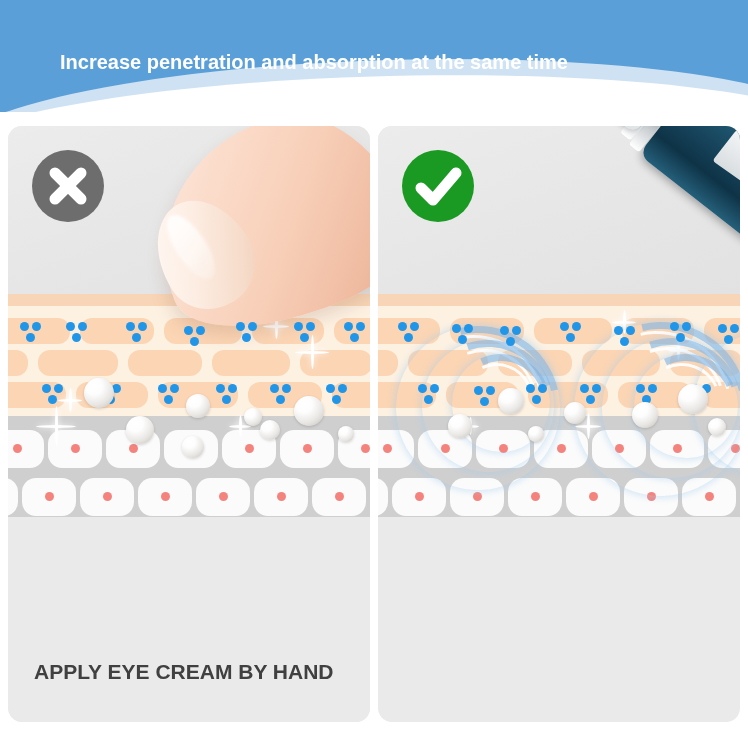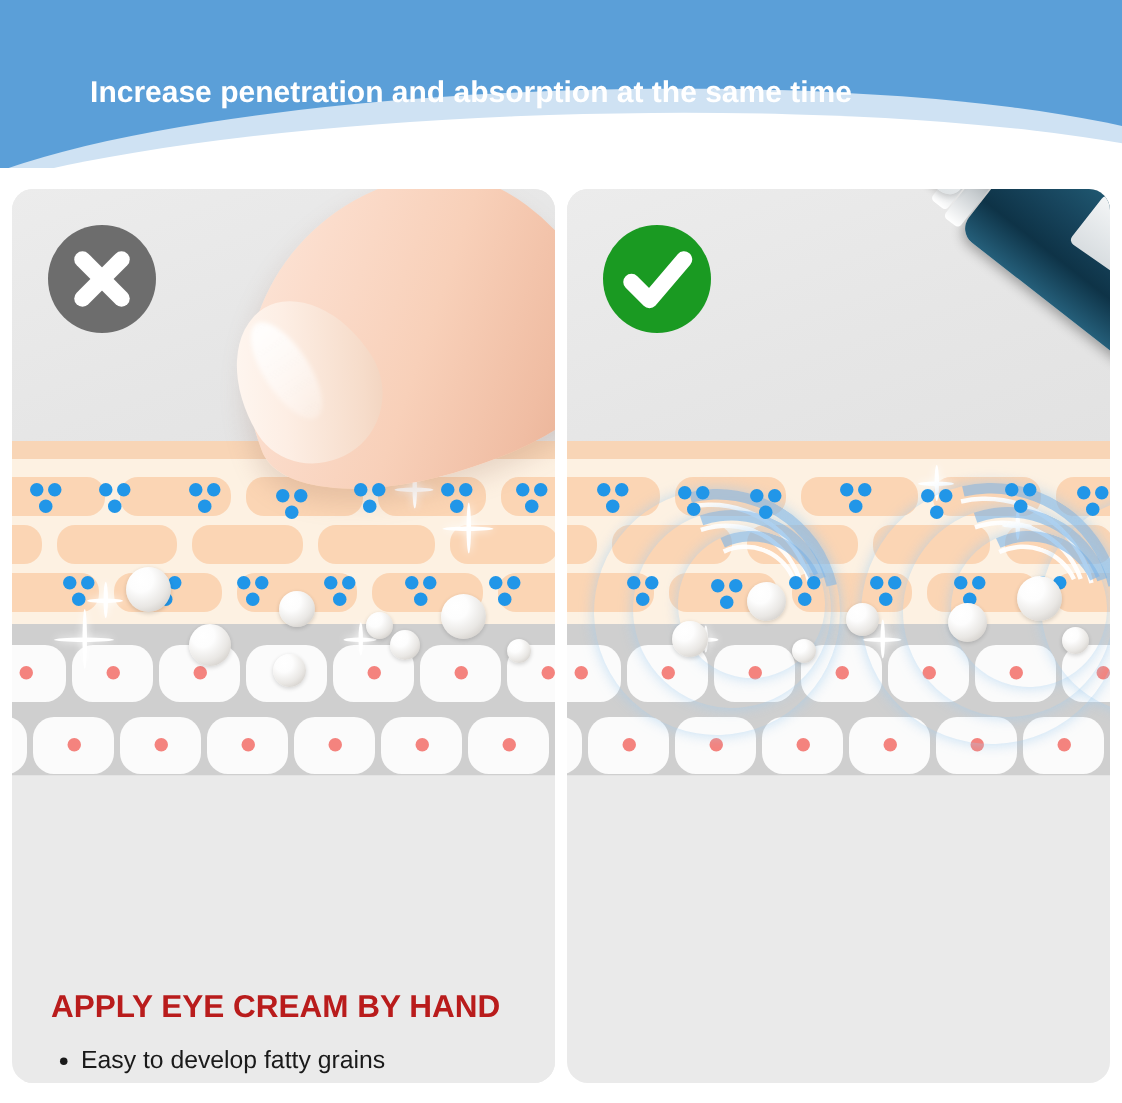--- a/index.html
+++ b/index.html
@@ -91,21 +91,21 @@
     border-top-color:transparent;border-left-color:transparent;border-right-color:transparent;
     box-shadow:0 0 9px rgba(160,205,240,.65);}
   .ripple-w{position:absolute;border:3px solid rgba(255,255,255,.92);border-radius:50%;
     border-top-color:transparent;border-left-color:transparent;border-right-color:transparent;}
 
   
   .textbox{position:absolute;width:362px;border-radius:0 0 14px 14px;box-sizing:border-box;padding:16px 18px 0 18px;}
   #text-left{left:8px;top:517px;height:205px;background:#eaeaea;}
 
   .box-title{font-size:21px;font-weight:bold;line-height:26px;margin:0 0 4px 0;}
-  #title-left{color:#b91c1c;}
+  #title-left{color:#404040;}
 
   ul.bullets{list-style:none;margin:12px 0 0 0;padding:0;}
   ul.bullets li{position:relative;padding-left:20px;font-size:16.5px;line-height:21px;margin-bottom:13px;}
   ul.bullets li::before{content:"";position:absolute;left:6px;top:8px;width:5px;height:5px;border-radius:50%;}
   #list-left li{color:#1a1a1a;}
   #list-left li::before{background:#1a1a1a;}
 </style>
 </head>
 <body>
 
@@ -268,24 +268,20 @@
         <div class="pearl" style="left: 118px; top: 290px; width: 28px; height: 28px; z-index: 7;"></div>
         <div class="pearl" style="left: 236px; top: 282px; width: 18px; height: 18px; z-index: 7;"></div>
         <div class="pearl" style="left: 174px; top: 310px; width: 22px; height: 22px; z-index: 7;"></div>
         <div class="pearl" style="left: 286px; top: 270px; width: 30px; height: 30px; z-index: 7;"></div>
         <div class="pearl" style="left: 252px; top: 294px; width: 20px; height: 20px; z-index: 7;"></div>
         <div class="pearl" style="left: 330px; top: 300px; width: 16px; height: 16px; z-index: 7;"></div>
       </div>
 
     <div class="textbox" id="text-left">
       <div class="box-title" id="title-left">APPLY EYE CREAM BY HAND</div>
-      <ul class="bullets" id="list-left">
-        <li>Easy to develop fatty grains</li>
-
-      </ul>
     </div>
   </div>
 
   <div class="panel" id="panel-right">
     <div class="illo" id="illo-right">
       <div class="backdrop"></div>
 
       <div class="layer epi-top"></div>
       <div class="layer epi-gap"></div>
       <div class="layer dermis"></div>

